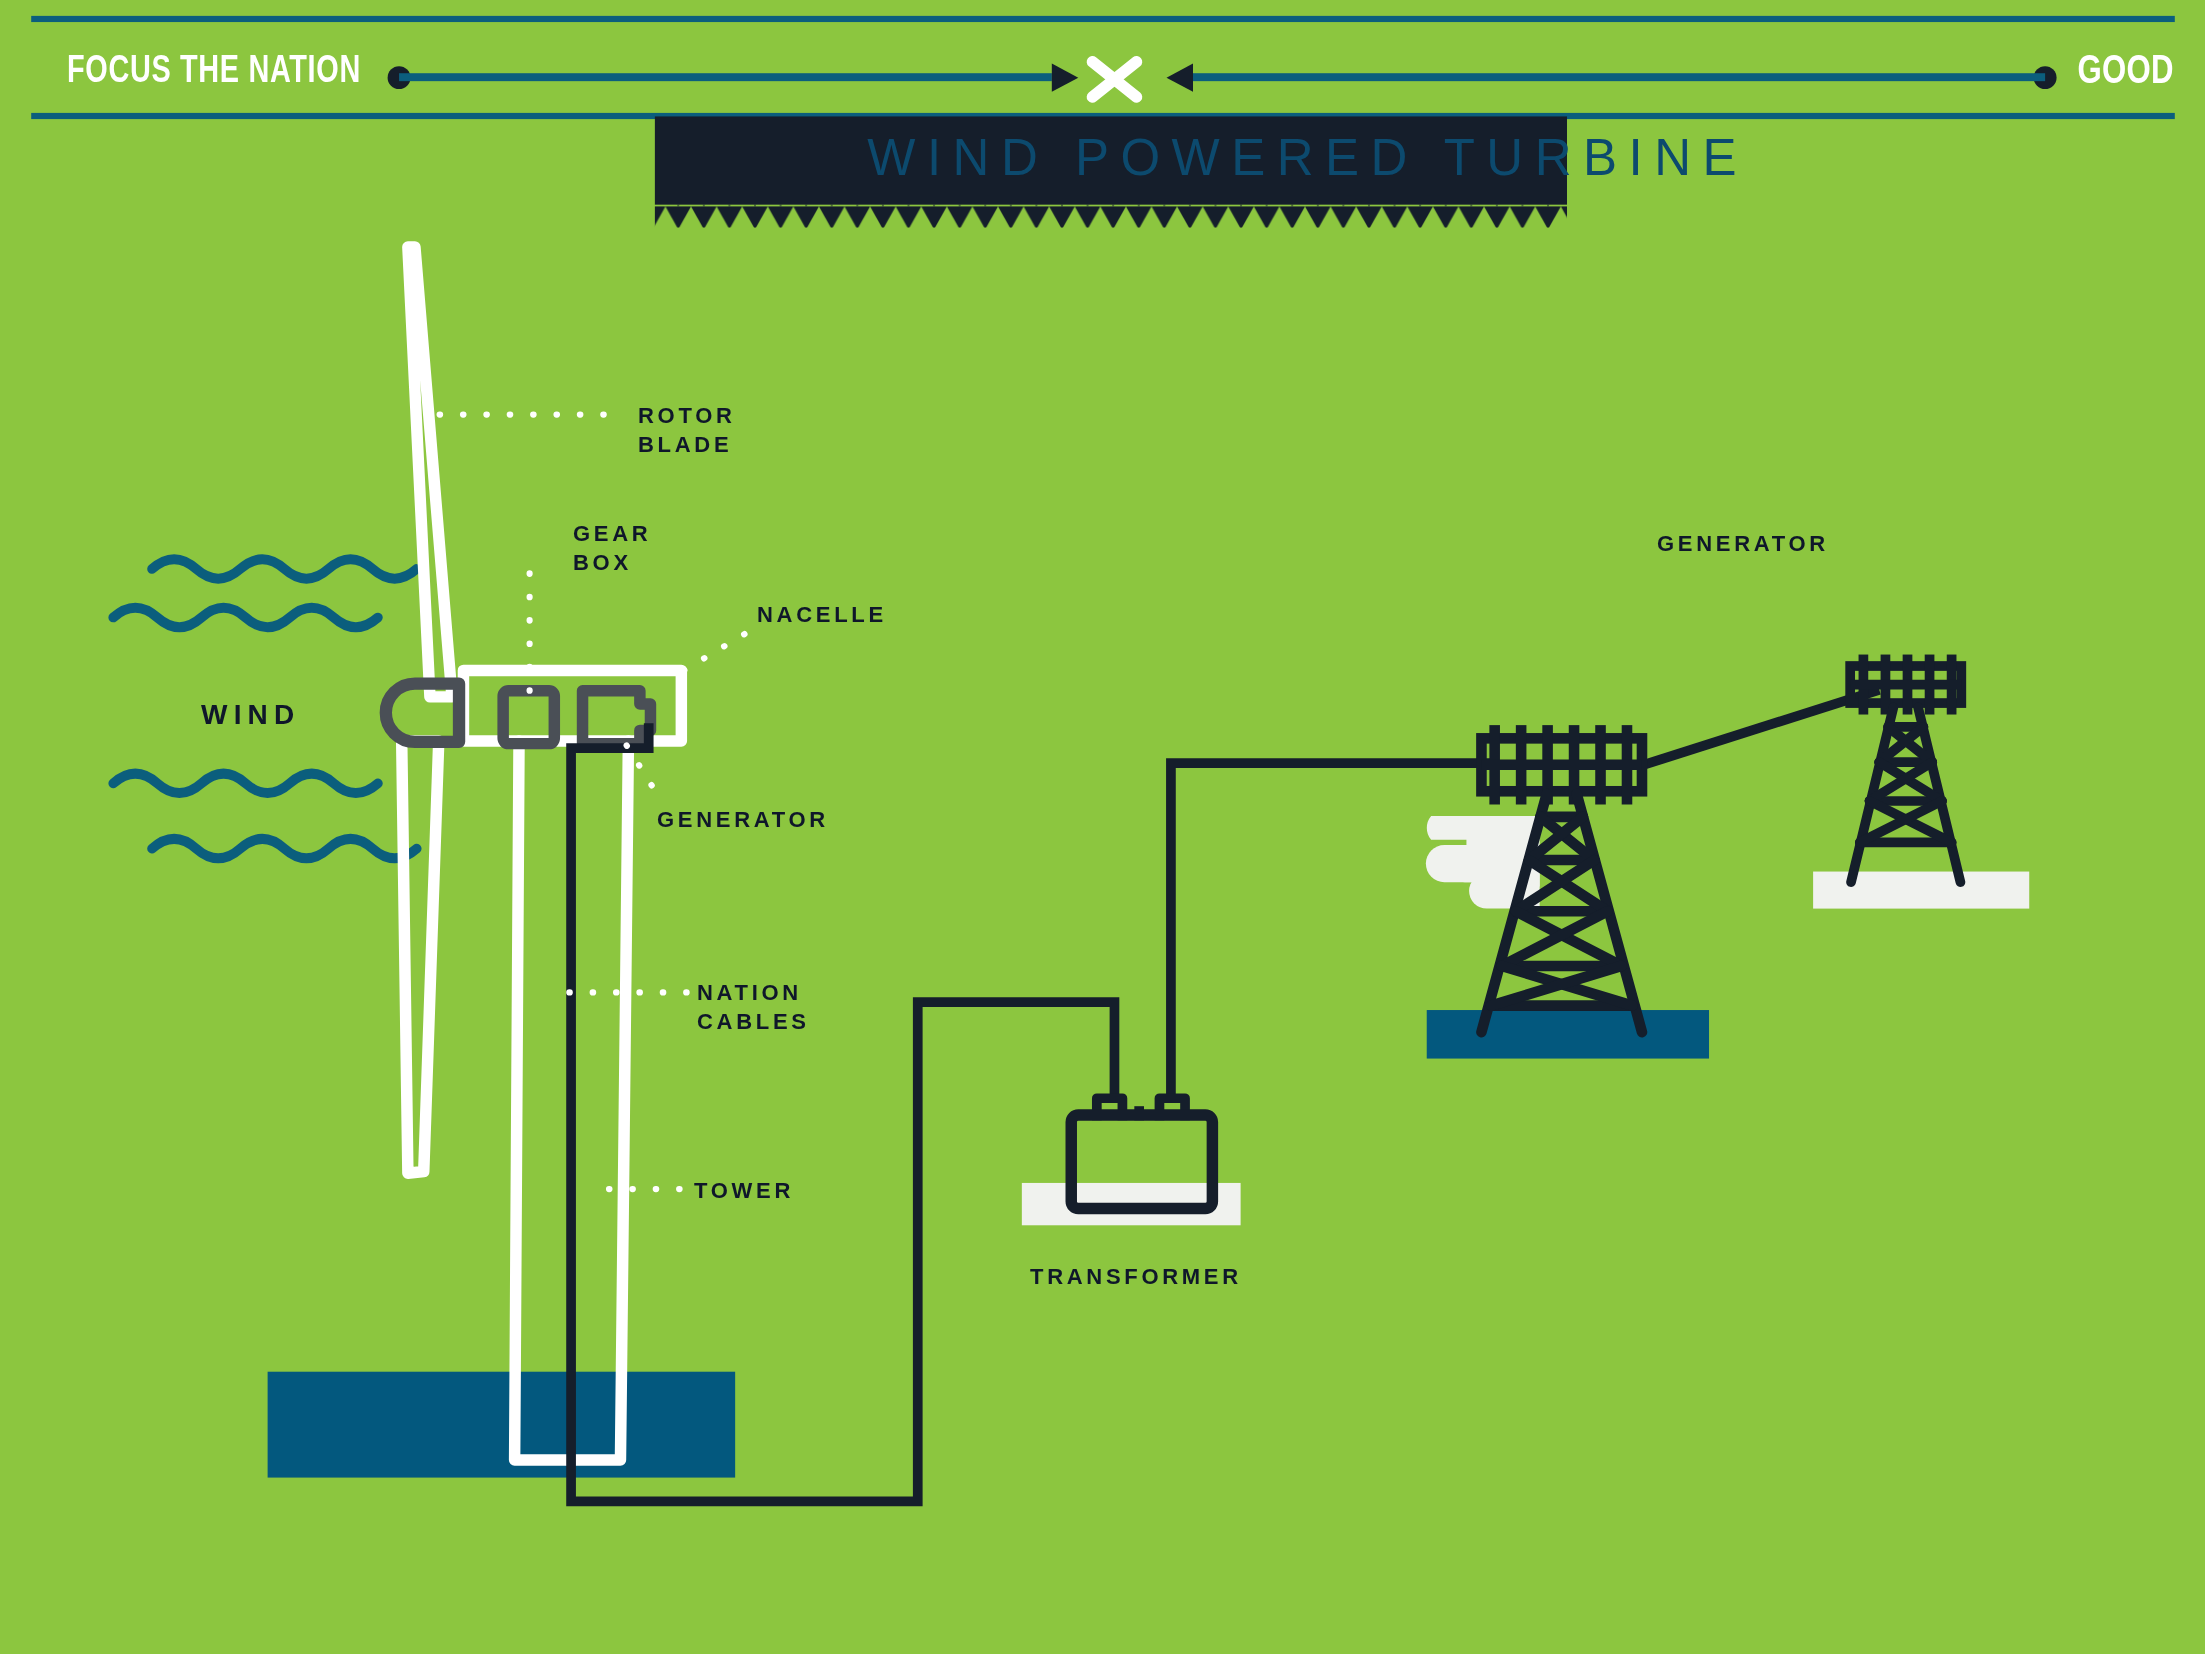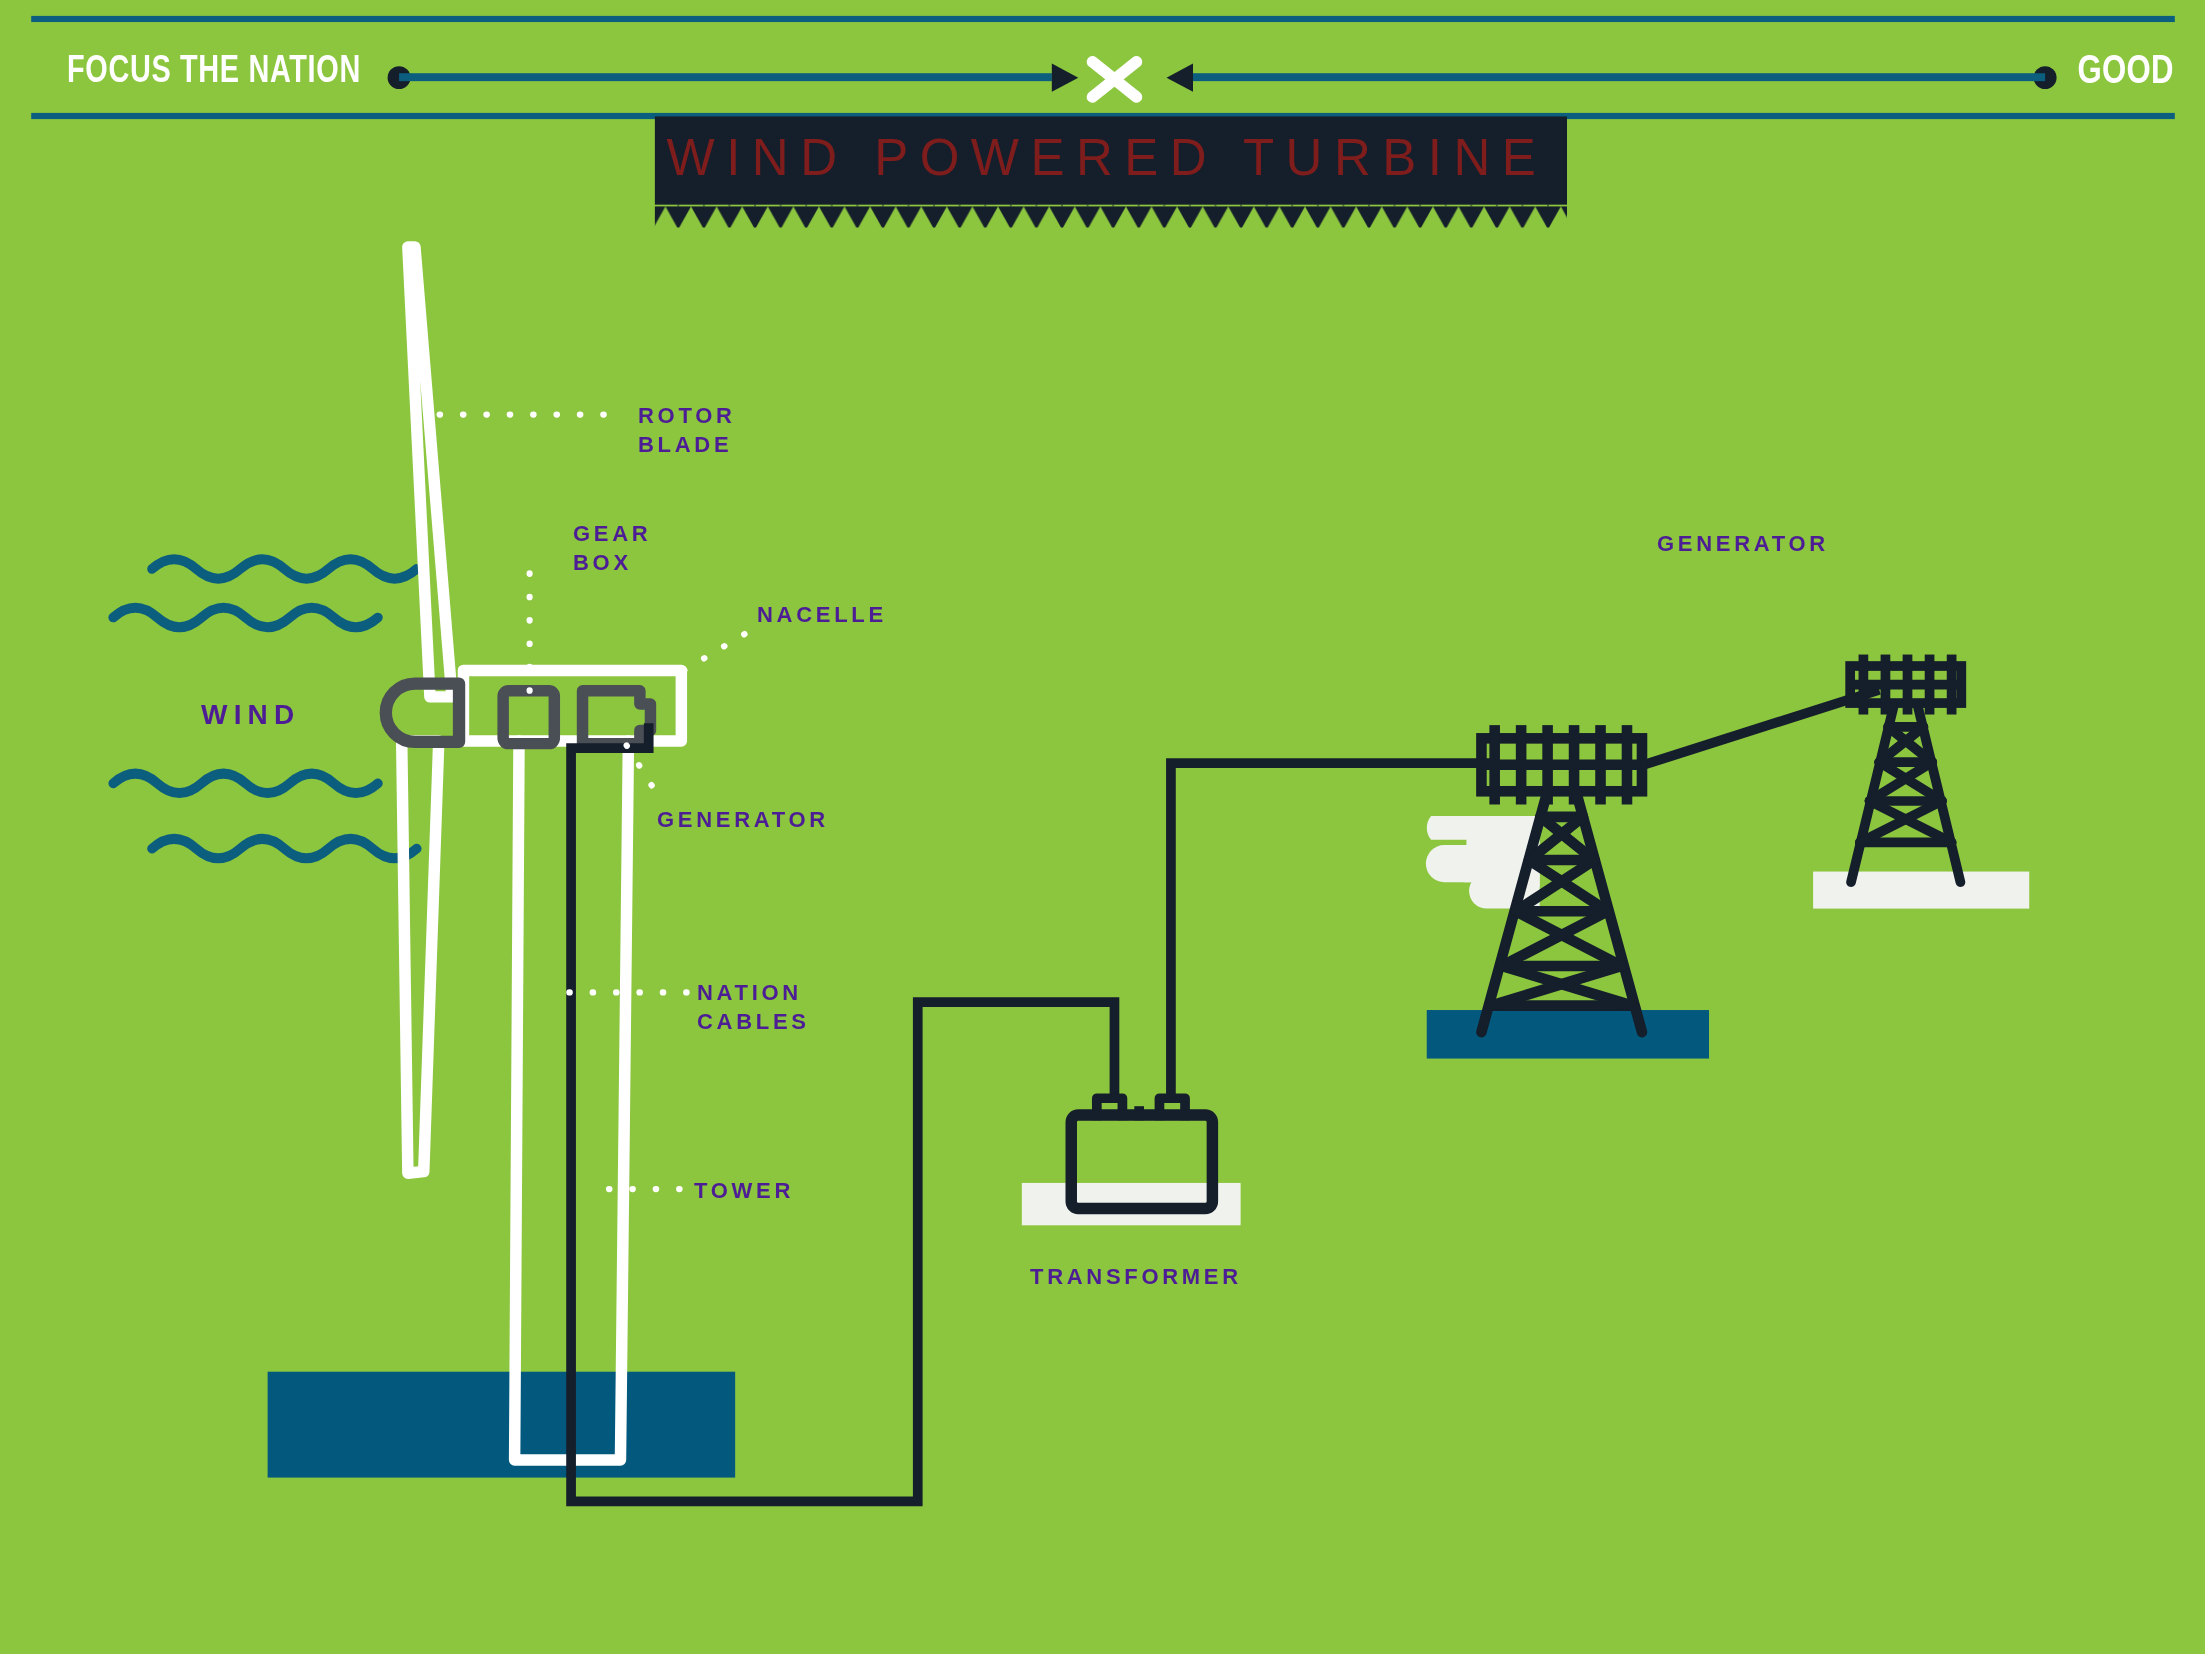--- a/index.html
+++ b/index.html
@@ -23,27 +23,27 @@
   }
   .hdr-brand-right{
     position:absolute;right:32px;top:49px;
     color:#FFFFFF;font-size:41px;font-weight:bold;
     letter-spacing:0.4px;
     transform:scaleX(0.76);transform-origin:right center;
     white-space:nowrap;line-height:1;
   }
   .banner-title{
     position:absolute;left:655px;top:132px;width:1093px;
-    text-align:left;color:#7f1d1d;
+    text-align:right;color:#0c4a6e;
     font-size:51px;font-weight:300;letter-spacing:11.5px;
     text-indent:11.5px;
     white-space:nowrap;line-height:1;
   }
   .lbl{
-    position:absolute;color:#4c1d95;font-size:22px;font-weight:bold;
+    position:absolute;color:#0f172a;font-size:22px;font-weight:bold;
     letter-spacing:3.7px;line-height:1.32;white-space:pre-line;
   }
   .lbl.wind{font-size:28px;letter-spacing:6.2px;}
 </style>
 </head>
 <body>
 
 <div class="stage">
 
   <svg class="fig" viewBox="0 0 2500 1875">

